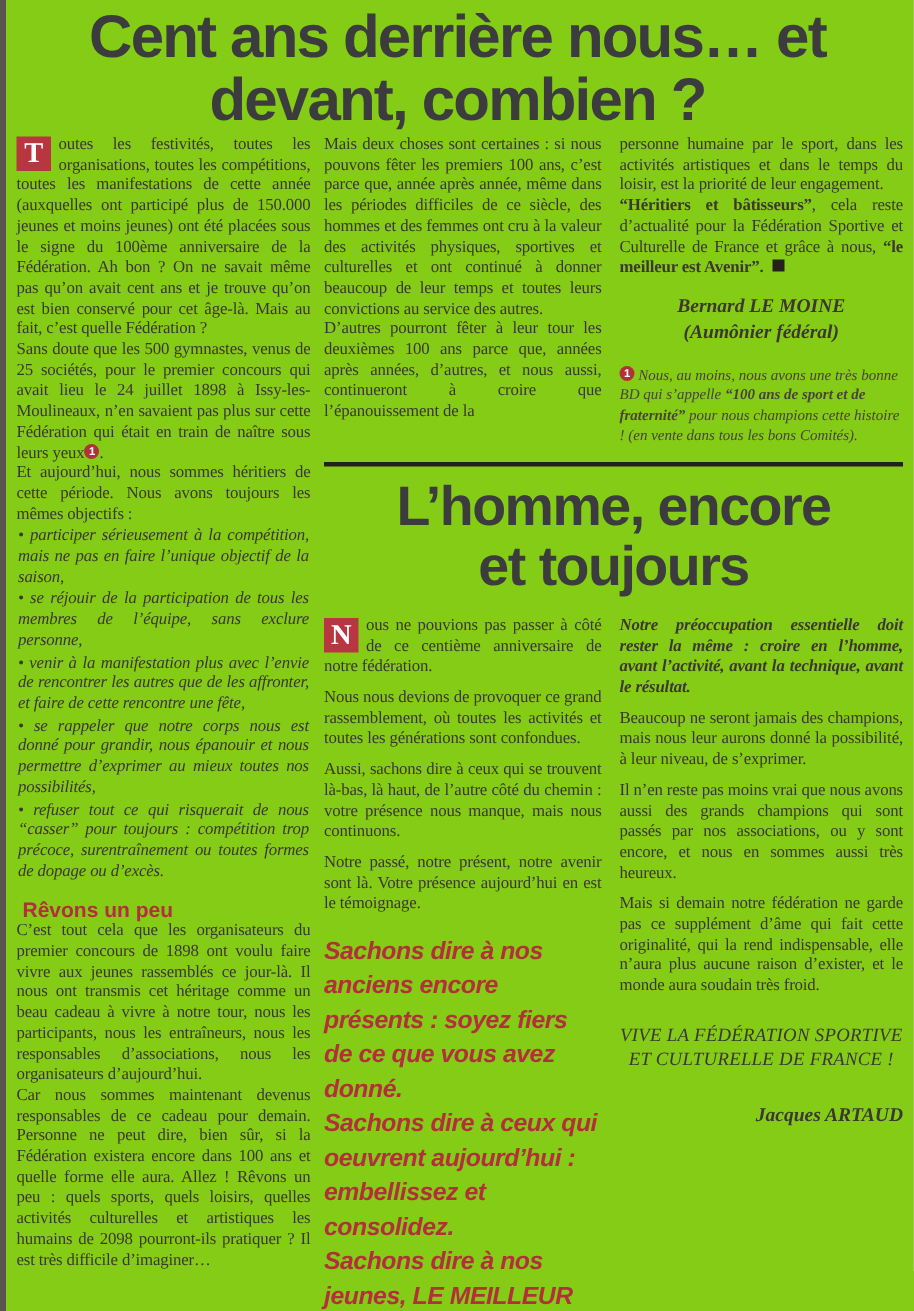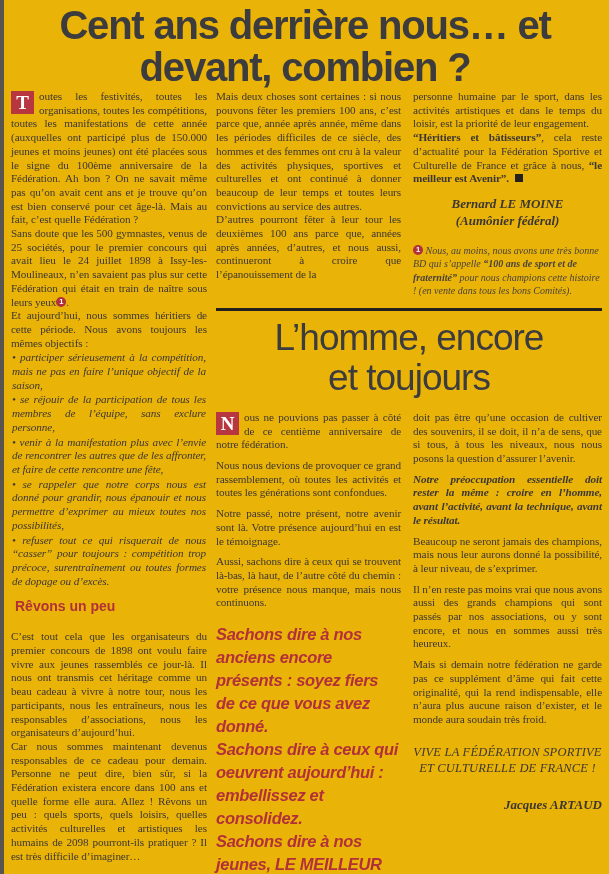--- a/index.html
+++ b/index.html
@@ -1,21 +1,21 @@
 <!DOCTYPE html>
 <html lang="fr"><head>
 <meta charset="utf-8">
 <style>
   html, body { margin: 0; padding: 0; }
   body { background: #e9e6e1; }
   .page {
     position: relative;
     width: 609px;
     height: 874px;
-    background: #eab308;
+    background: #84cc16;
     overflow: hidden;
     font-family: "Liberation Serif", serif;
     color: #3d3732;
   }
   .edge-bar {
     position: absolute; left: 0; top: 0;
     width: 4px; height: 100%;
     background: #59554e;
   }
   
@@ -24,21 +24,21 @@
     text-align: center;
     font-family: "Liberation Sans", sans-serif;
     font-weight: bold;
     font-size: 40px; line-height: 42px;
     letter-spacing: -1.2px;
     color: #3c3c3e;
   }
   .headline2 {
     text-align: center;
     font-family: "Liberation Sans", sans-serif;
-    font-weight: normal;
+    font-weight: bold;
     font-size: 37px; line-height: 40px;
     letter-spacing: -1px;
     color: #3c3c3e;
     margin: 7px 0 13px 0;
   }
   
   .col1 {
     position: absolute; left: 11px; top: 90px; width: 196px;
   }
   .right-region {
@@ -68,21 +68,21 @@
     font-weight: bold;
     font-size: 19px; line-height: 23px;
     text-align: center;
     margin: 1px 5px 0 0;
   }
   .subhead {
     font-family: "Liberation Sans", sans-serif;
     font-weight: bold;
     font-size: 14px; line-height: 16px;
     color: #b23039;
-    margin: 10px 0 16px 4px;
+    margin: 10px 0 0 4px;
   }
   .bold { font-weight: bold; }
   .quote-serif {
     font-weight: bold; font-style: italic;
   }
   
   .red-block { margin: 13px 0 11px 0; }
   .red-line {
     font-family: "Liberation Sans", sans-serif;
     font-weight: bold; font-style: italic;
@@ -199,31 +199,30 @@
       <div>L’homme, encore</div>
       <div>et toujours</div>
     </div>
 
     <div class="row">
       <div class="bcolA">
         <p class="body-p sp">
           <span class="dropcap">N</span><span>ous ne pouvions pas passer à côté de ce centième anniversaire de notre fédération.</span>
         </p>
         <p class="body-p sp">Nous nous devions de provoquer ce grand rassemblement, où toutes les activités et toutes les générations sont confondues.</p>
+        <p class="body-p sp">Aussi, sachons dire à ceux qui se trouvent là-bas, là haut, de l’autre côté du chemin : votre présence nous manque, mais nous continuons.</p>
         <p class="body-p sp">Notre passé, notre présent, notre avenir sont là. Votre présence aujourd’hui en est le témoignage.</p>
-        <p class="body-p sp">Aussi, sachons dire à ceux qui se trouvent là-bas, là haut, de l’autre côté du chemin : votre présence nous manque, mais nous continuons.</p>
         <div class="red-block">
           <p class="red-line">Sachons dire à nos anciens encore présents : soyez fiers de ce que vous avez donné.</p>
           <p class="red-line">Sachons dire à ceux qui oeuvrent aujourd’hui : embellissez et consolidez.</p>
           <p class="red-line">Sachons dire à nos jeunes, LE MEILLEUR EST AVENIR.</p>
         </div>
 
       </div>
       <div class="bcolB">
-        <p class="body-p sp">doit pas être qu’une occasion de cultiver des souvenirs, il se doit, il n’a de sens, que si tous, à tous les niveaux, nous nous posons la question d’assurer l’avenir.</p>
         <p class="body-p sp quote-serif">Notre préoccupation essentielle doit rester la même : croire en l’homme, avant l’activité, avant la technique, avant le résultat.</p>
         <p class="body-p sp">Beaucoup ne seront jamais des champions, mais nous leur aurons donné la possibilité, à leur niveau, de s’exprimer.</p>
         <p class="body-p sp">Il n’en reste pas moins vrai que nous avons aussi des grands champions qui sont passés par nos associations, ou y sont encore, et nous en sommes aussi très heureux.</p>
         <p class="body-p">Mais si demain notre fédération ne garde pas ce supplément d’âme qui fait cette originalité, qui la rend indispensable, elle n’aura plus aucune raison d’exister, et le monde aura soudain très froid.</p>
         <div class="vive">
           <div>VIVE LA FÉDÉRATION SPORTIVE</div>
           <div>ET CULTURELLE DE FRANCE !</div>
         </div>
         <div class="signature2">
           <div>Jacques ARTAUD</div>

